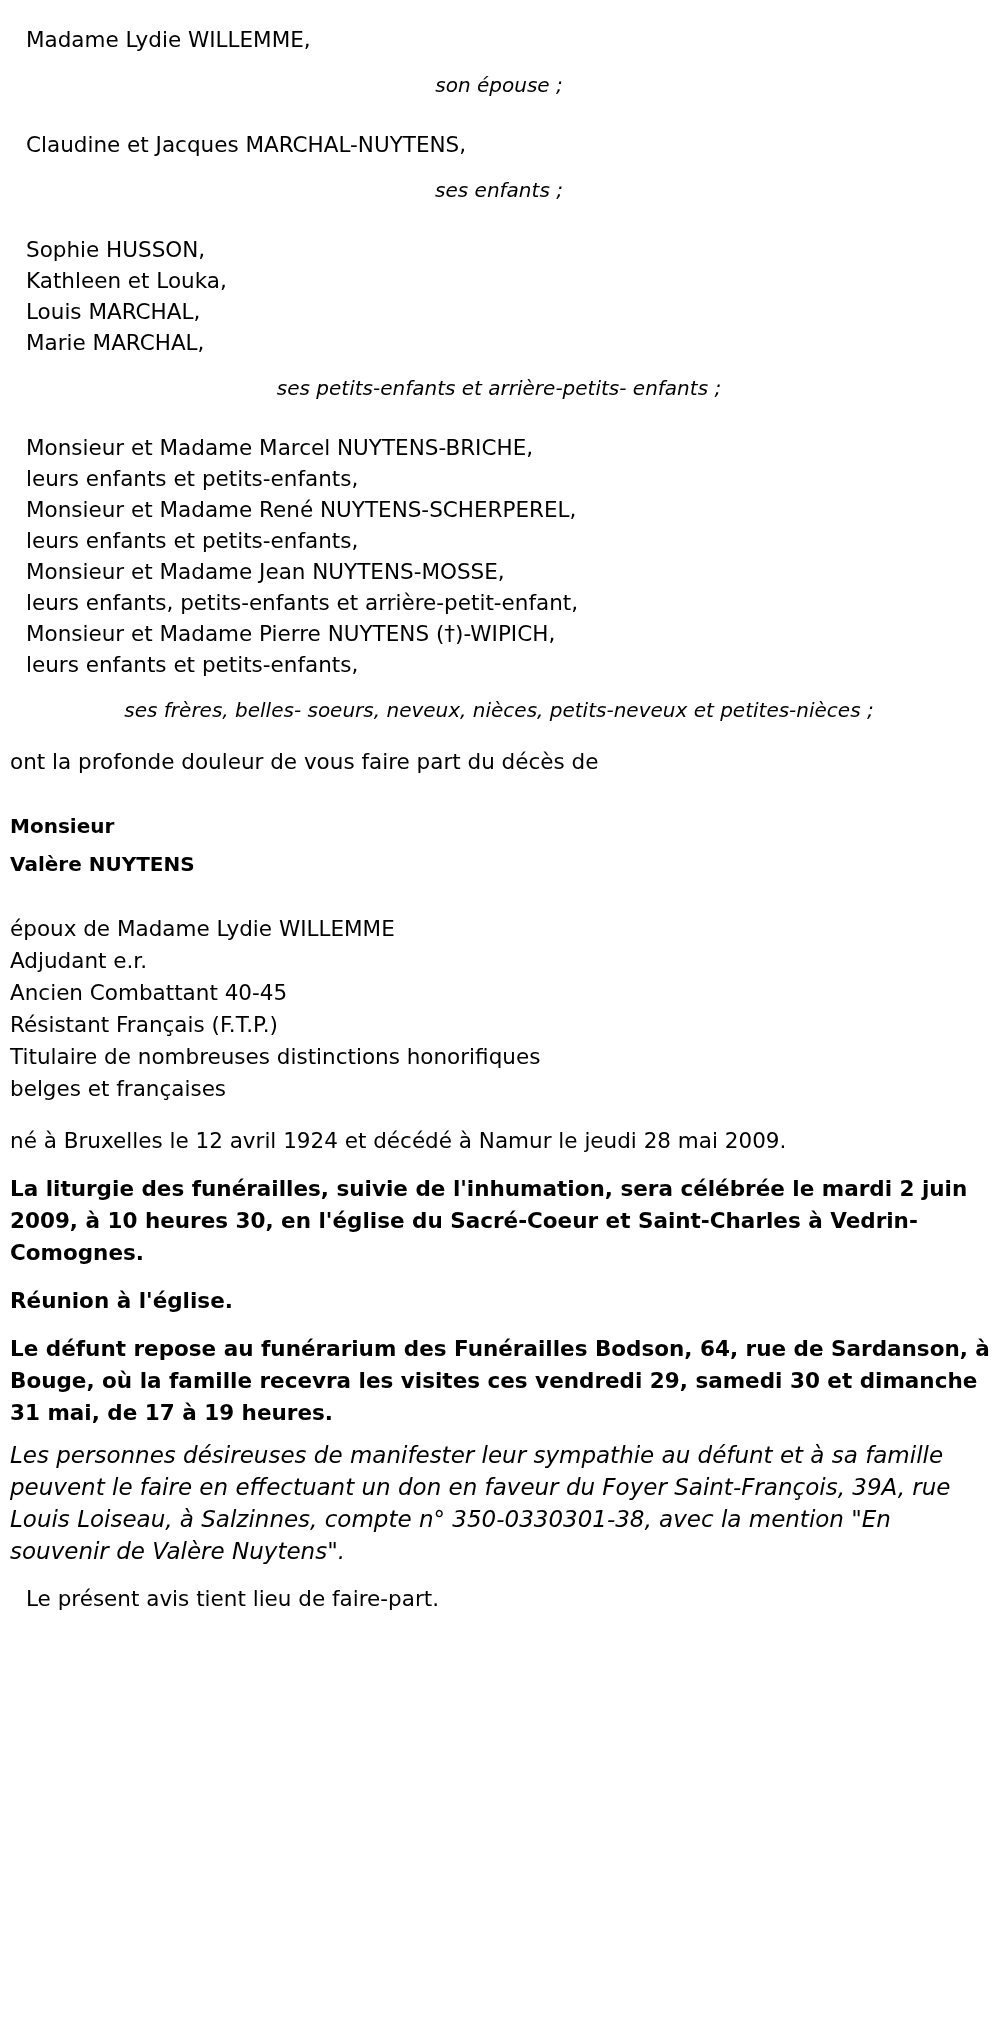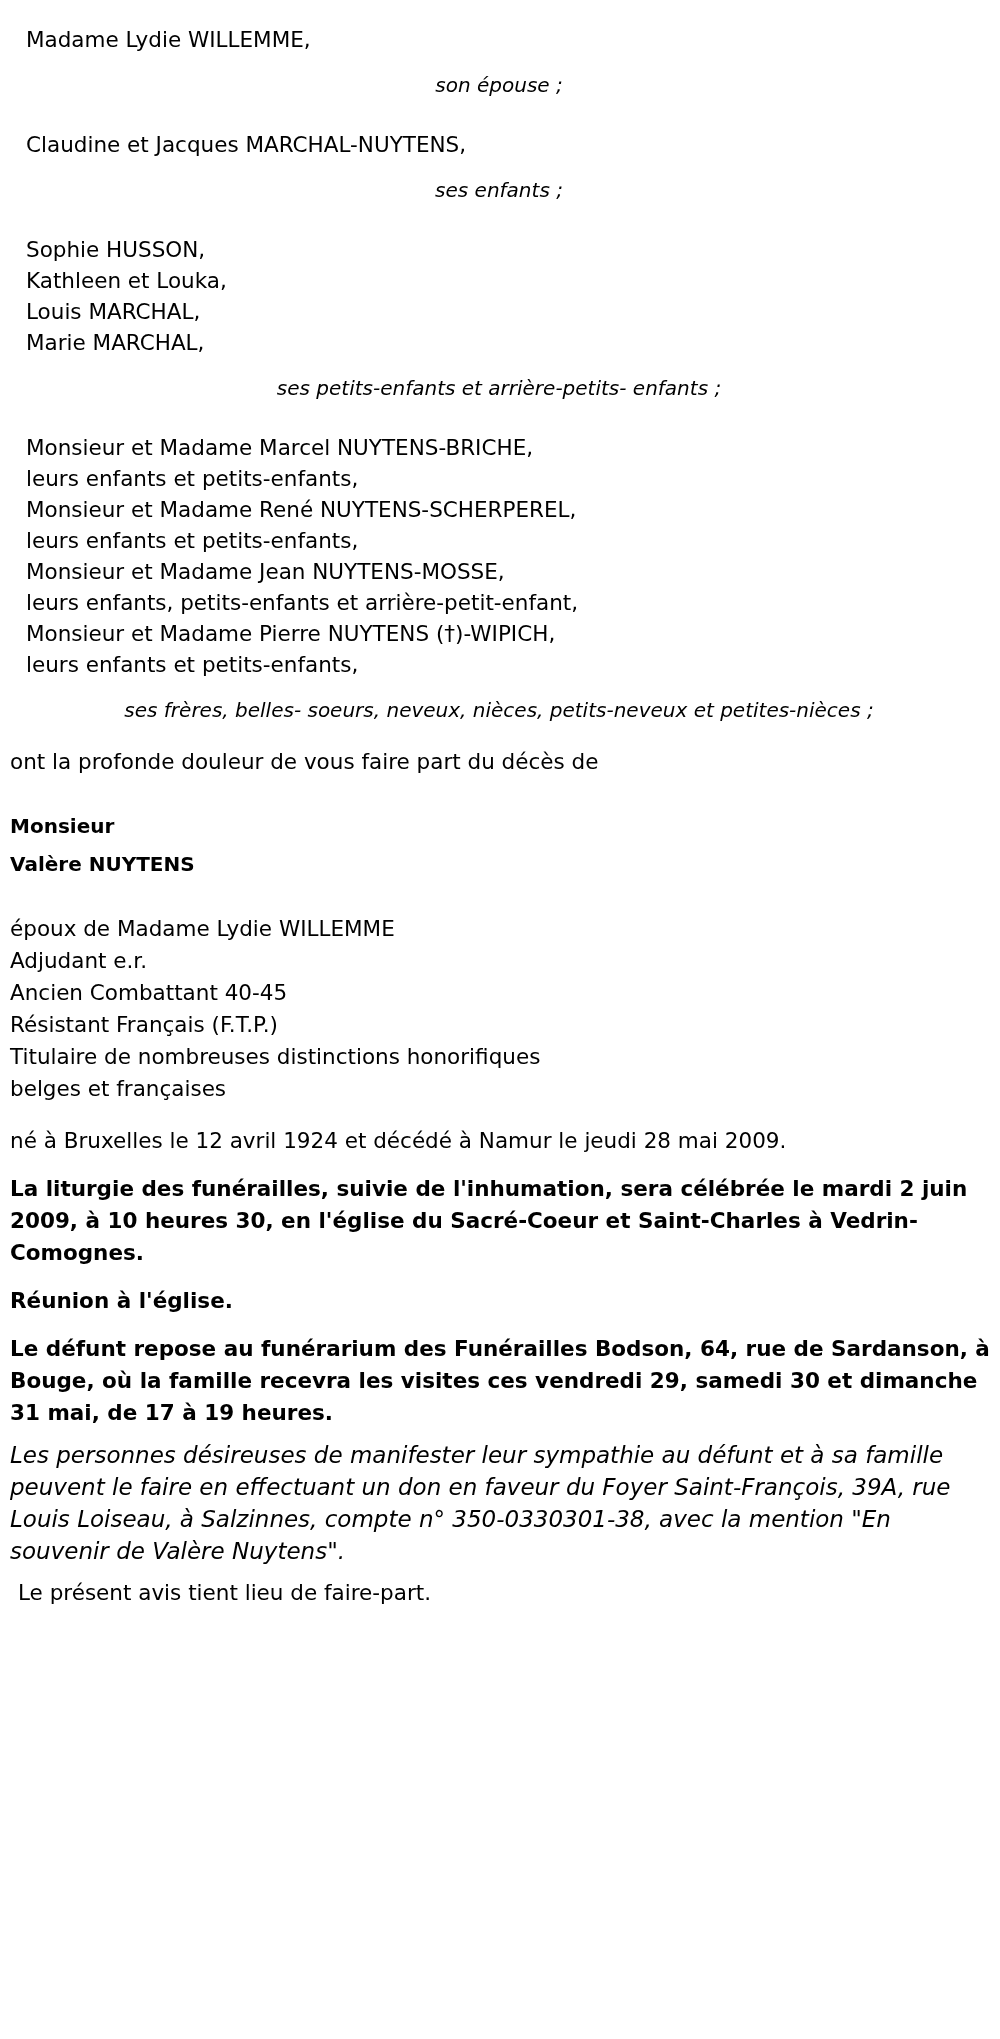--- a/index.html
+++ b/index.html
@@ -67,21 +67,21 @@
   }
   .italic-para {
     font-style: italic;
     font-size: 23px;
     line-height: 32px;
     margin: 0 0 10px 0;
   }
   .plain-para {
     font-size: 21.5px;
     line-height: 32px;
-    margin: 8px;
+    margin: 16px;
   }
   .rel-group {
     margin-top: 2px;
     margin-bottom: 2px;
   }
 </style>
 </head>
 <body>
 
 <div class="page">

